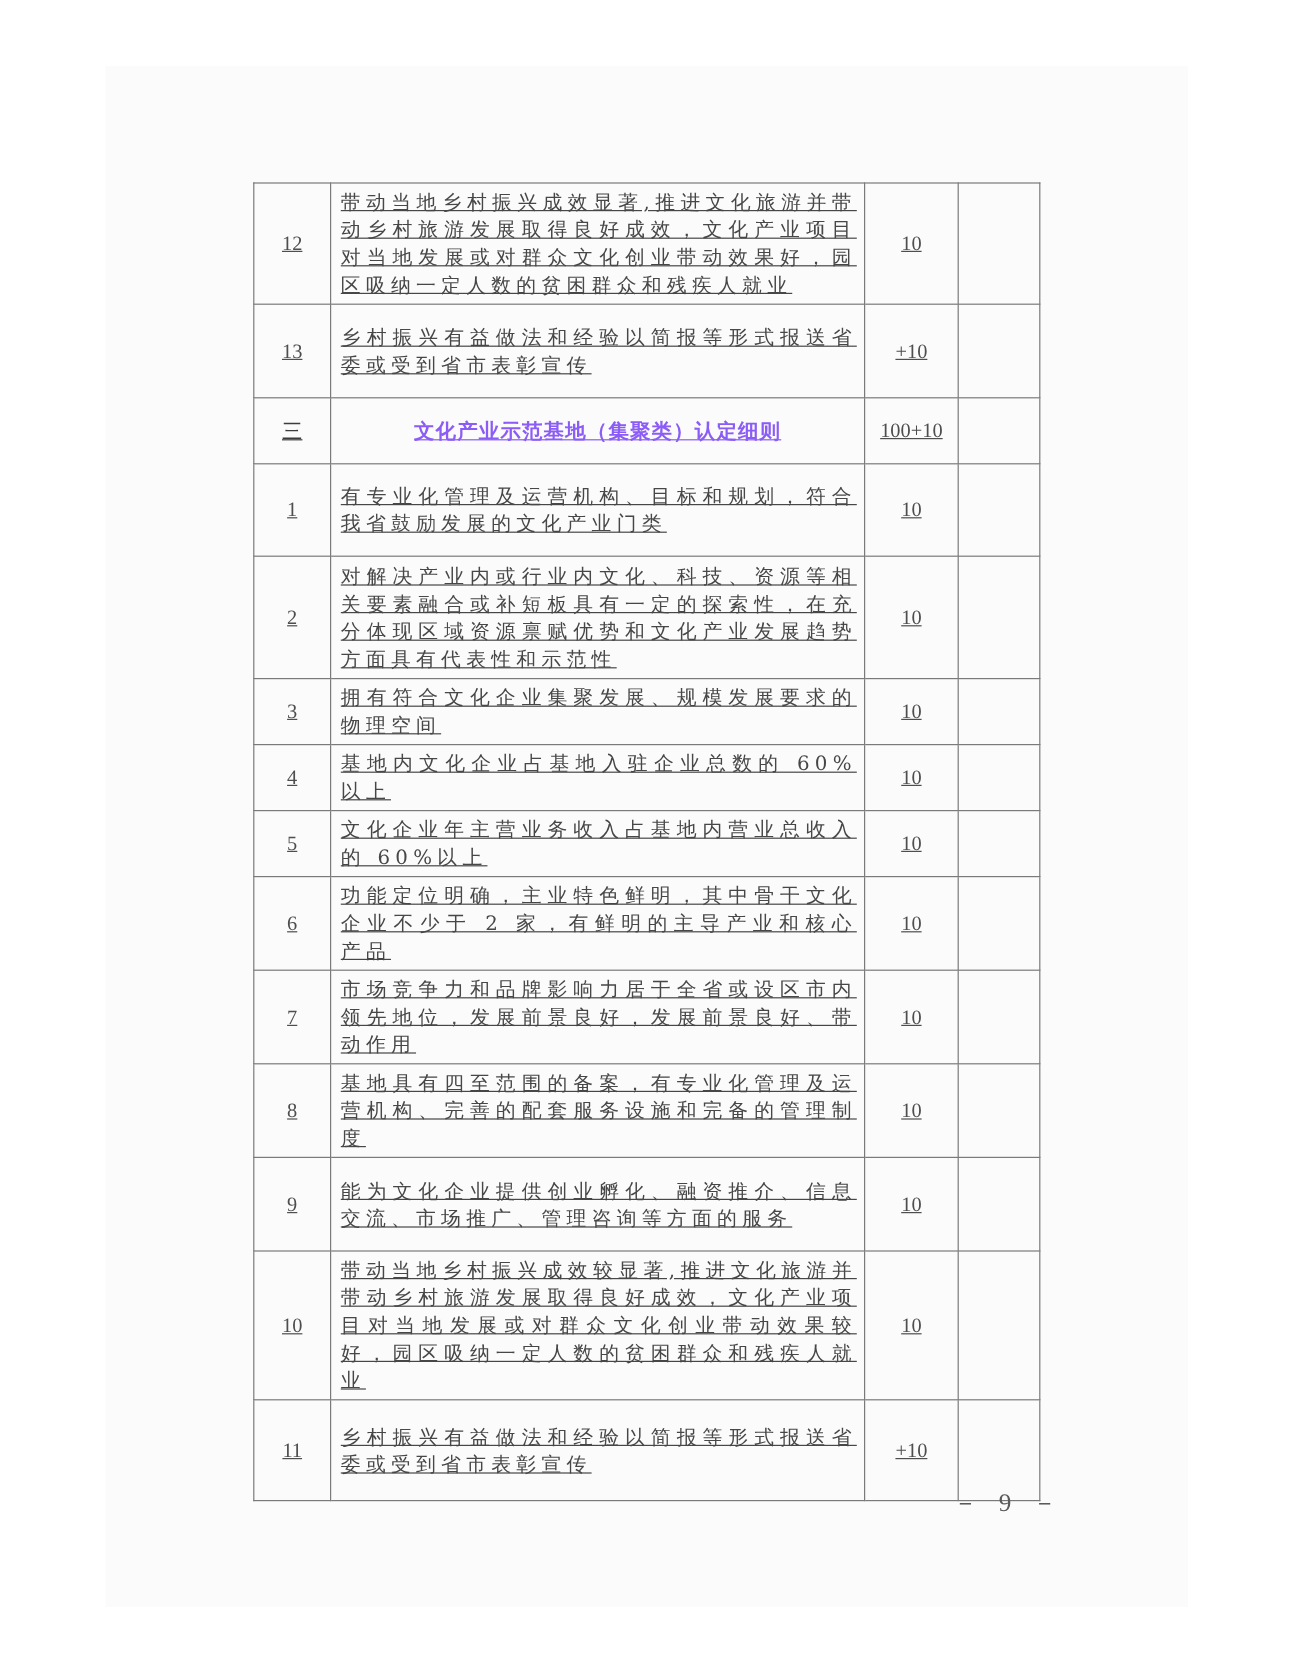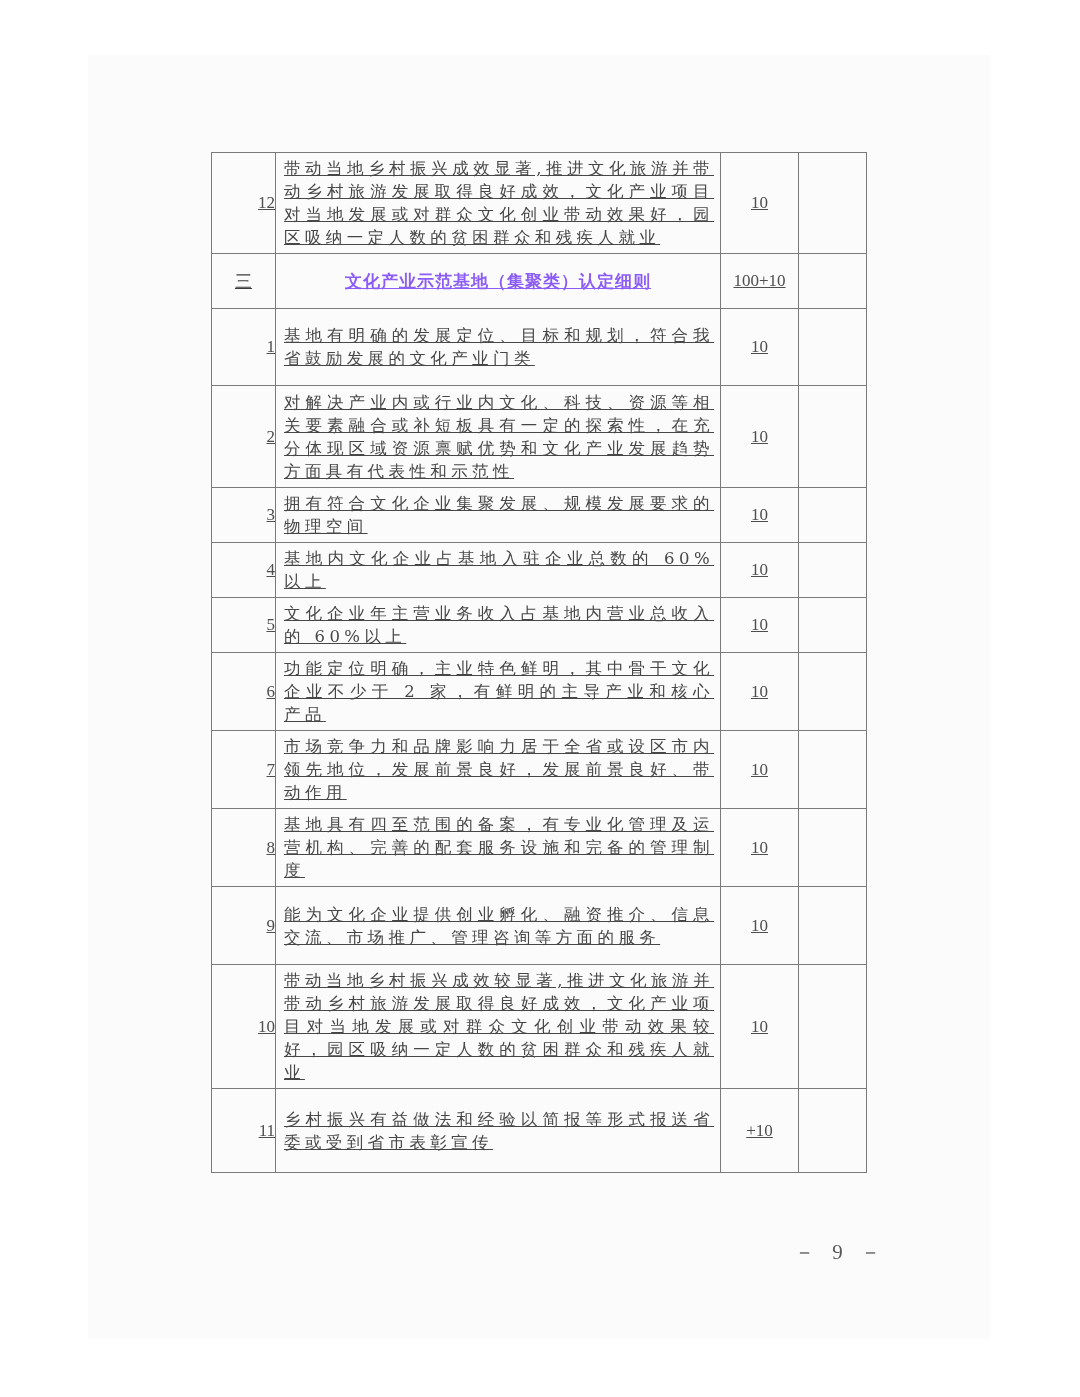--- a/index.html
+++ b/index.html
@@ -36,21 +36,21 @@
       border: 1px solid #7a7a7a;
       padding: 0;
       vertical-align: middle;
       text-decoration: underline;
     }
     .col-no { width: 64px; }
     .col-item { width: 445px; }
     .col-score { width: 78px; }
     .col-rate { width: 68px; }
     .no {
-      text-align: right;
+      text-align: center;
       font-family: "Liberation Serif", serif;
       font-size: 17px;
       color: #4e4e4e;
       margin-top: 32px;
     }
     .item {
       padding: 4px 6px 4px 8px !important;
       font-size: 16.5px;
       line-height: 23px;
       letter-spacing: 4.4px;
@@ -98,29 +98,35 @@
     <col class="col-score">
     <col class="col-rate">
   </colgroup>
   <tbody>
     <tr style="height:100px">
       <td class="no">12</td>
       <td class="item">带动当地乡村振兴成效显著,推进文化旅游并带动乡村旅游发展取得良好成效，文化产业项目对当地发展或对群众文化创业带动效果好，园区吸纳一定人数的贫困群众和残疾人就业</td>
       <td class="score">10</td>
       <td></td>
     </tr>
+    <tr style="height:78px">
+      <td class="no">13</td>
+      <td class="item">乡村振兴有益做法和经验以简报等形式报送省委或受到省市表彰宣传</td>
+      <td class="score">+10</td>
+      <td></td>
+    </tr>
     <tr style="height:55px">
       <td class="section-no">三</td>
       <td class="section-title">文化产业示范基地（集聚类）认定细则</td>
       <td class="score">100+10</td>
       <td></td>
     </tr>
     <tr style="height:77px">
       <td class="no">1</td>
-      <td class="item">基地有明确的发展定位、目标和规划，符合我省鼓励发展的文化产业门类</td>
+      <td class="item">有专业化管理及运营机构、目标和规划，符合我省鼓励发展的文化产业门类</td>
       <td class="score">10</td>
       <td></td>
     </tr>
     <tr style="height:102px">
       <td class="no">2</td>
       <td class="item">对解决产业内或行业内文化、科技、资源等相关要素融合或补短板具有一定的探索性，在充分体现区域资源禀赋优势和文化产业发展趋势方面具有代表性和示范性</td>
       <td class="score">10</td>
       <td></td>
     </tr>
     <tr style="height:53px">

